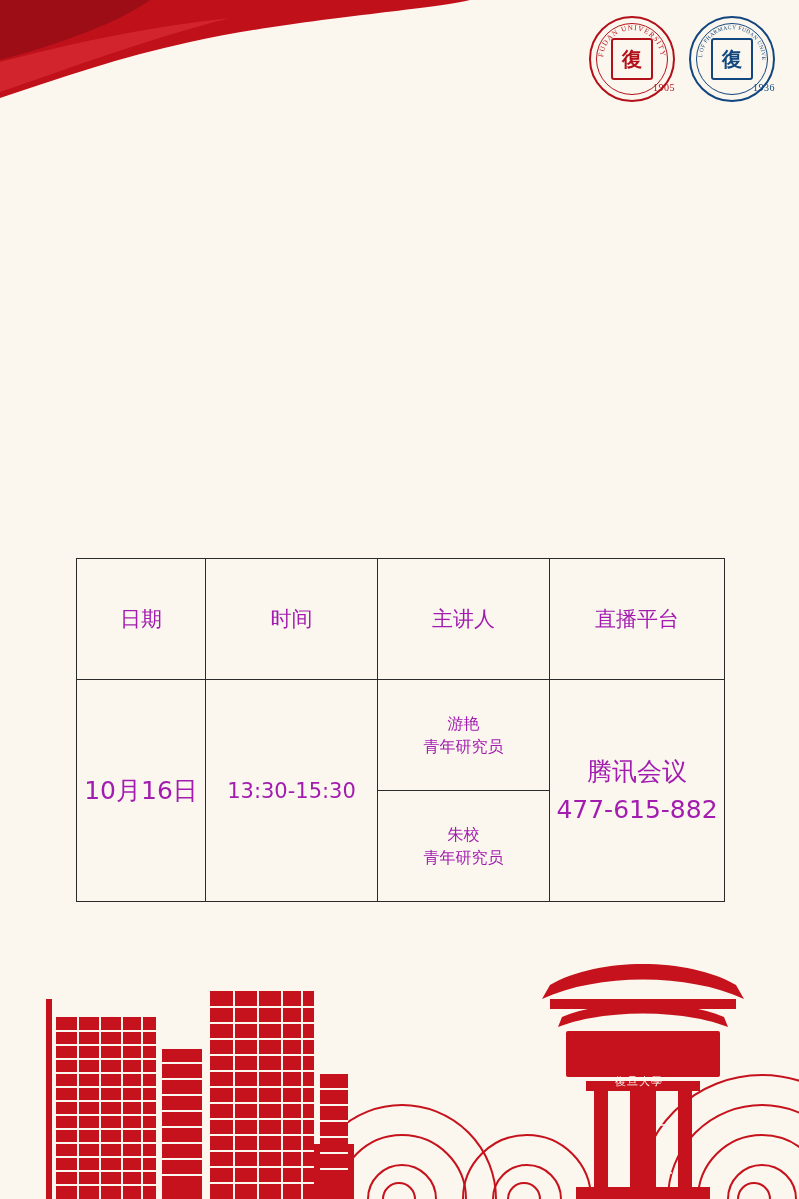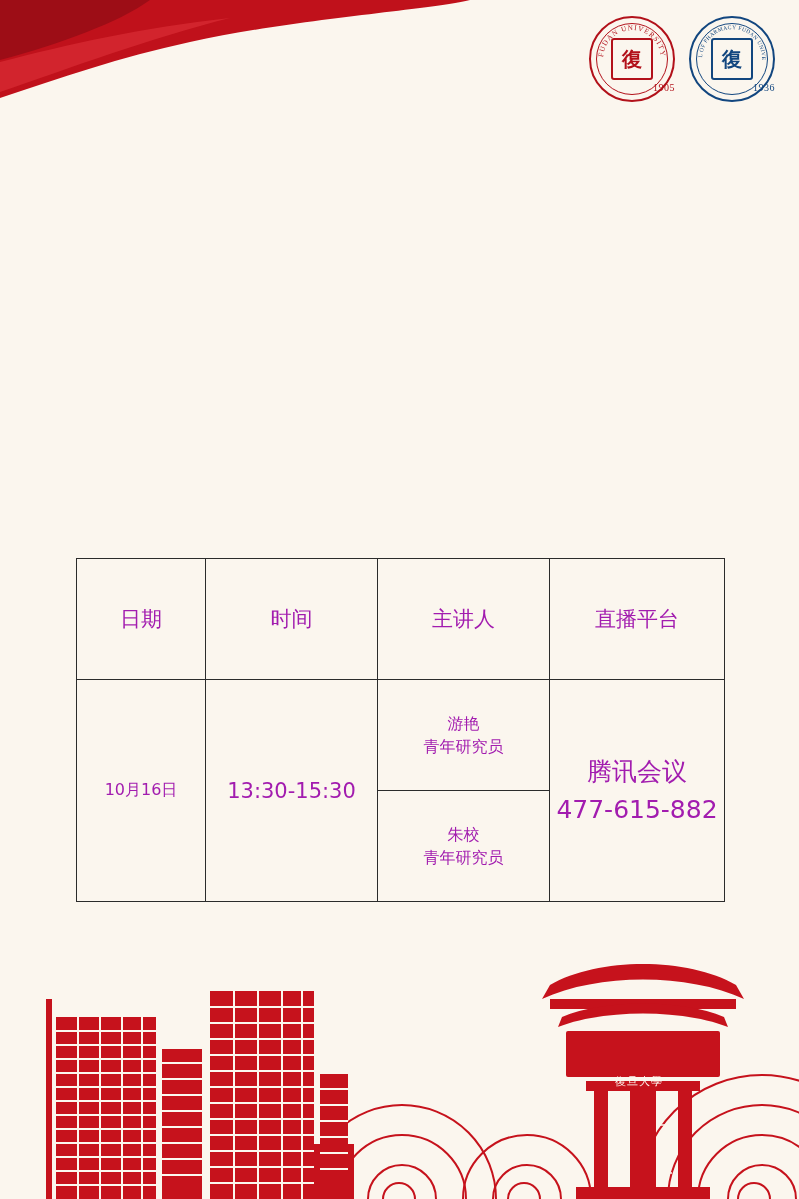--- a/index.html
+++ b/index.html
@@ -132,21 +132,21 @@
   }
   table.schedule th {
     height: 118px;
     font-size: 21px;
   }
   .col-date { width: 129px; }
   .col-time { width: 172px; }
   .col-speaker { width: 172px; }
   .col-platform { width: 175px; }
 
-  td.date-cell { font-size: 16px; height: 205px; }
+  td.date-cell { font-size: 25px; height: 205px; }
   td.time-cell { font-size: 21px; }
   td.speaker-cell {
     font-size: 16px;
     height: 102px;
     line-height: 1.45;
     padding: 4px 2px;
   }
   td.platform-cell { font-size: 25px; line-height: 1.5; }
 
   .speaker-name { display: block; }

